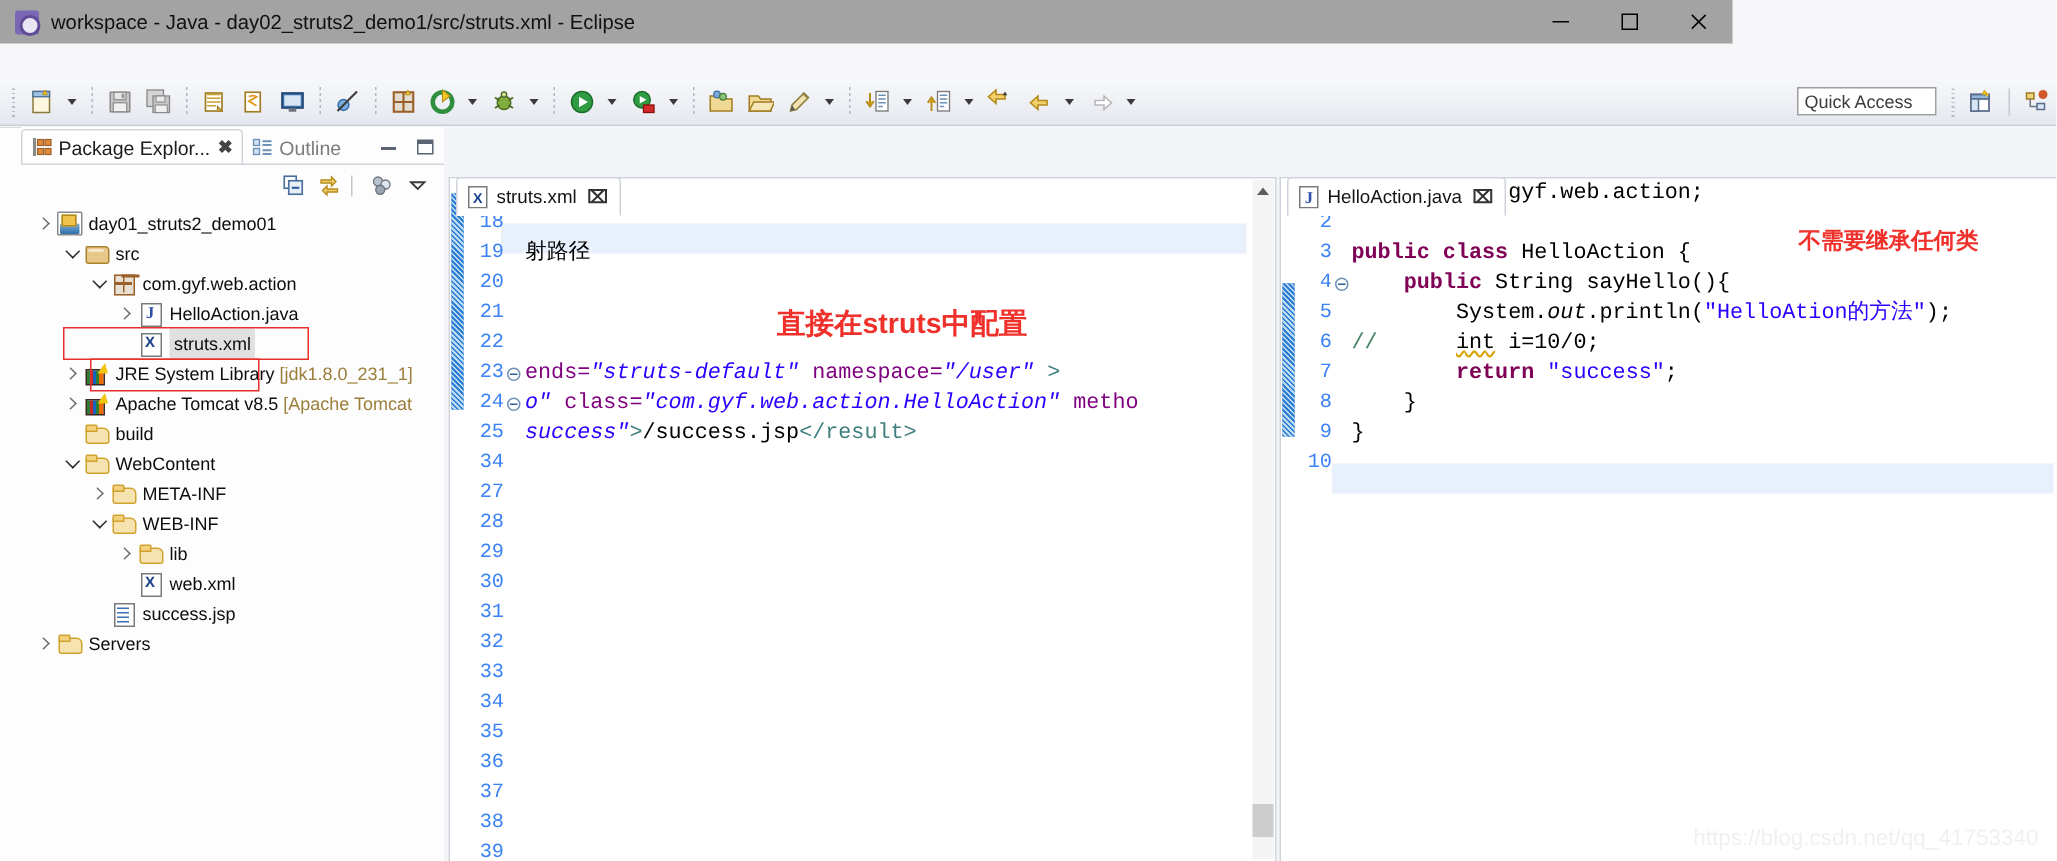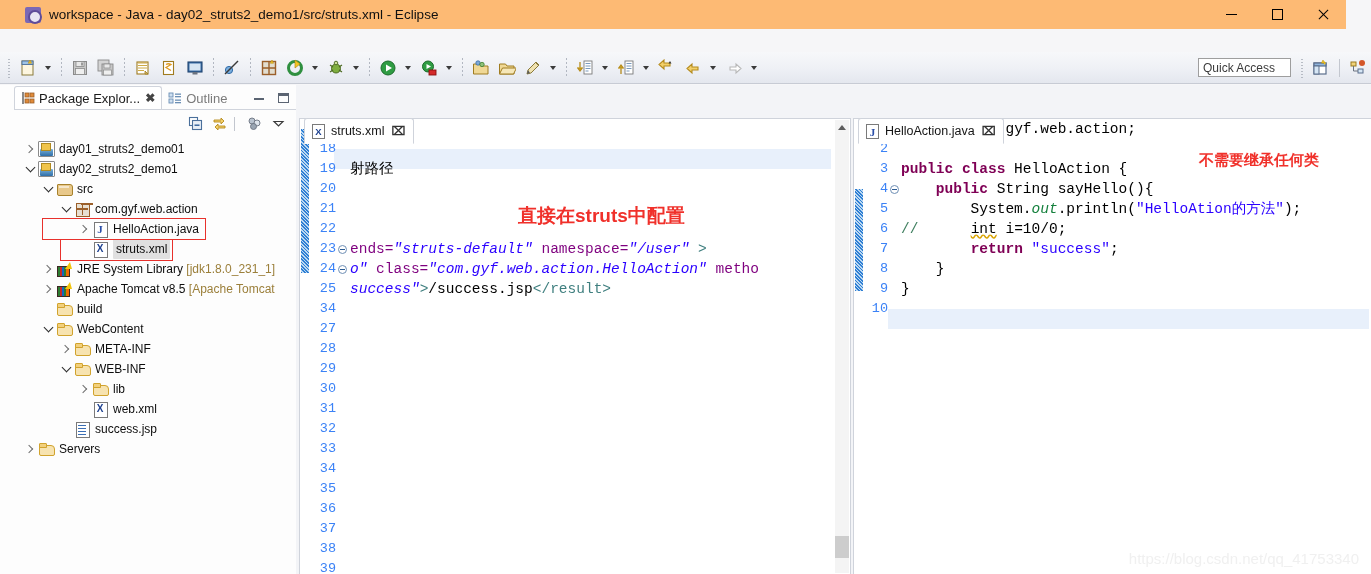--- a/index.html
+++ b/index.html
@@ -11,23 +11,23 @@
     background: #ffffff;
   }
   #app {
     position: relative;
     width: 1371px; height: 574px;
     background: #f6f6f8;
   }
 
   
   .titlebar {
-    position: absolute; left: 0; top: 0; width: 1346px; height: 29px;
-    background: #fdba74;
-    display: flex; align-items: center; padding-left: 15px;
+    position: absolute; left: 0; top: 0; width: 1155px; height: 29px;
+    background: #a3a3a3;
+    display: flex; align-items: center;
   }
   .app-icon {
     width: 16px; height: 16px; margin-left: 10px; margin-right: 8px;
     position: relative; flex: none;
     background: #7b68b5;
     border-radius: 2px;
   }
   .app-icon::after {
     content: ""; position: absolute; left: 3px; top: 3px;
     width: 10px; height: 10px; border-radius: 50%;
@@ -339,21 +339,21 @@
   .cur-line-hl { position: absolute; background: #e8f0fb; }
 
   
   .kw   { color: #7f0055; font-weight: bold; }
   .str  { color: #2a00ff; }
   .attr { color: #7f007f; }
   .aval { color: #2a00ff; font-style: italic; }
   .tagn { color: #3f7f7f; }
   .plain{ color: #000000; }
   .cmt  { color: #3f7f5f; }
-  .fld  { color: #15803d; font-style: italic; }
+  .fld  { color: #000000; font-style: italic; }
   .warn-underline {
     text-decoration: underline wavy #d9a300; text-decoration-skip-ink: none;
   }
 
   
   .vscroll {
     position: absolute; right: 1px; top: 1px; bottom: 1px; width: 14px;
     background: #f4f4f4;
   }
   .vscroll .up, .vscroll .down {
@@ -665,25 +665,20 @@
           <path d="M3 5.5 l4.5 4.5 l4.5 -4.5 z" fill="none" stroke="#3b3b3b" stroke-width="1.2"></path>
         </svg>
       </div>
     </div>
 
     <div class="tree" id="tree-root">
         <div class="trow" style="padding-left: 8px;">
           <div class="twist collapsed"></div>
           <div class="ticon ic-project"></div>
           <div class="tlabel">day01_struts2_demo01</div>
-        </div>
-        <div class="trow" style="padding-left: 8px;">
-          <div class="twist expanded"></div>
-          <div class="ticon ic-project"></div>
-          <div class="tlabel">day02_struts2_demo1</div>
         </div>
         <div class="trow" style="padding-left: 26px;">
           <div class="twist expanded"></div>
           <div class="ticon ic-srcfolder"></div>
           <div class="tlabel">src</div>
         </div>
         <div class="trow" style="padding-left: 44px;">
           <div class="twist expanded"></div>
           <div class="ticon ic-package">
             <div class="vline"></div>

